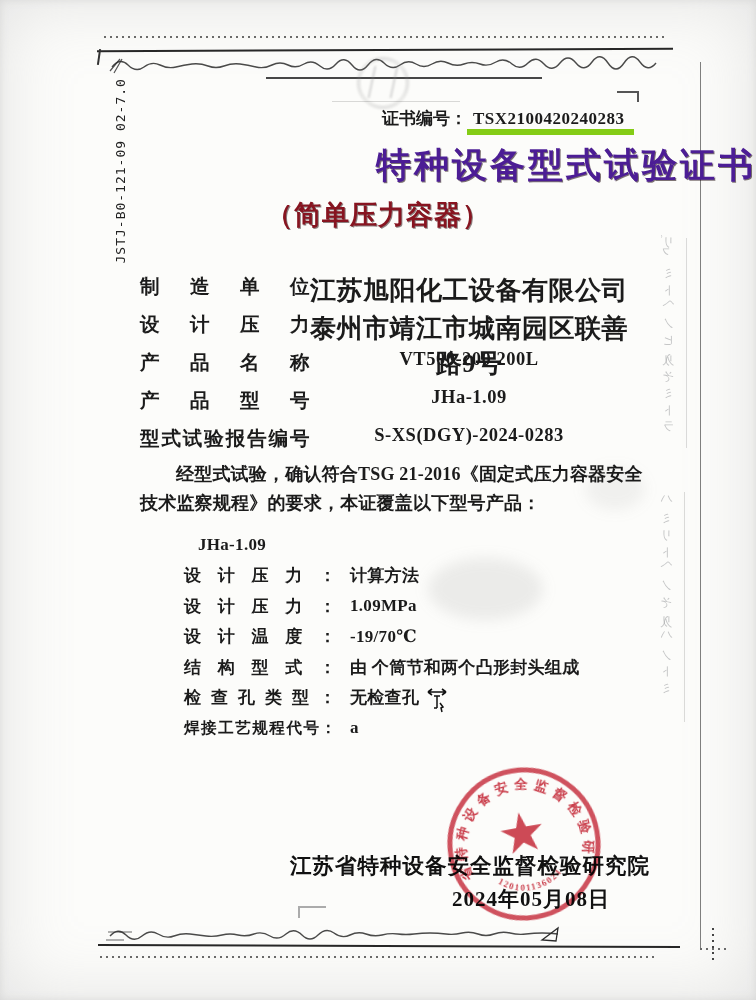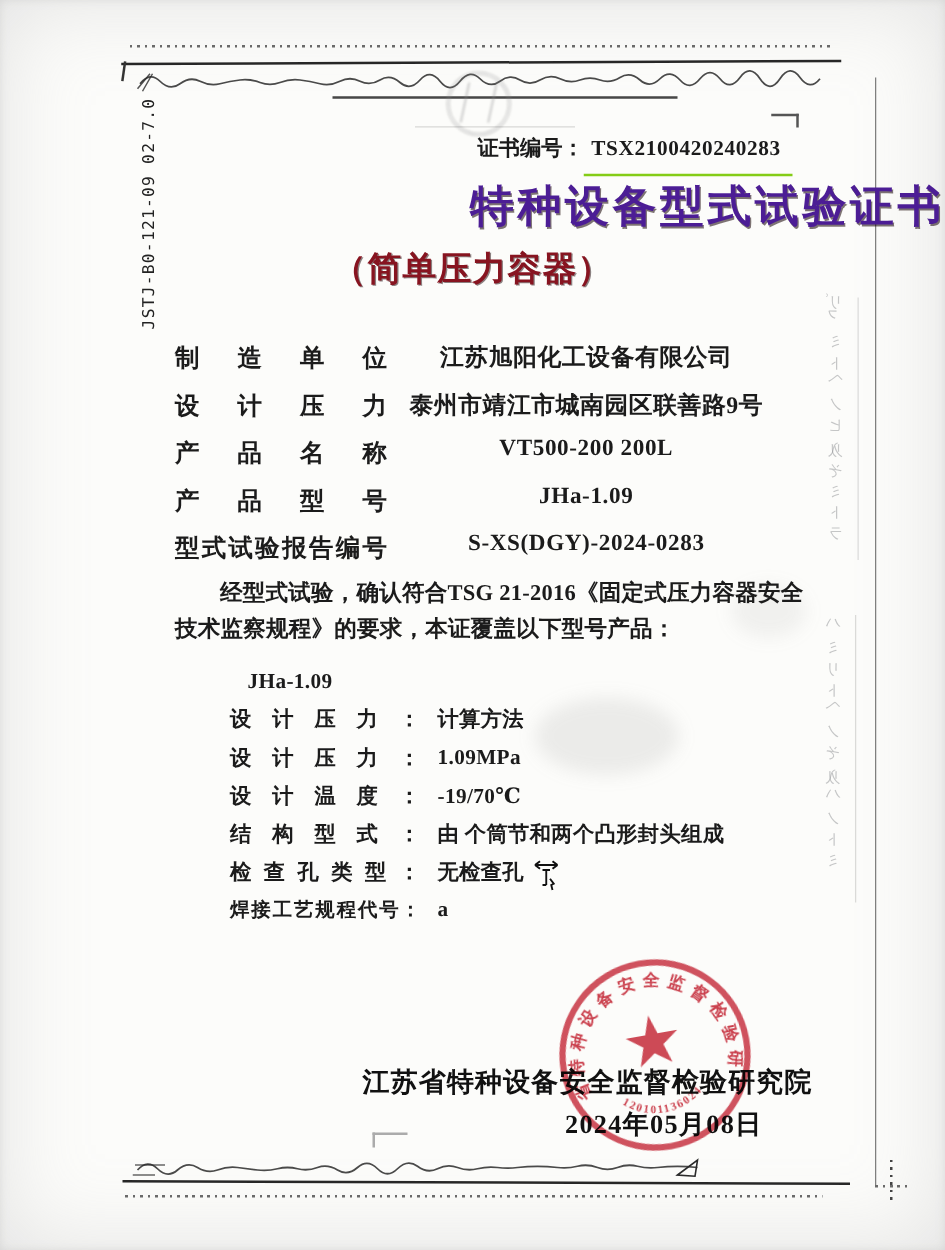--- a/index.html
+++ b/index.html
@@ -24,37 +24,37 @@
   .wmark:after{content:"";position:absolute;left:11px;top:6px;width:20px;height:32px;
     border-left:2px solid rgba(140,140,140,.35);border-right:2px solid rgba(140,140,140,.35);
     transform:skewX(-12deg);}
   .wline{position:absolute;left:332px;top:101px;width:128px;height:1px;background:rgba(0,0,0,.14);}
   
   .sidecode{position:absolute;left:34px;top:170px;width:172px;text-align:center;
     transform:rotate(-90deg);font-family:"DejaVu Sans Mono","Liberation Mono",monospace;
     font-size:13px;letter-spacing:1px;color:#222;white-space:nowrap;}
   
   .certrow{position:absolute;left:382px;top:107px;font-size:17px;font-weight:600;white-space:nowrap;}
-  .certno{border-bottom:2px solid #84cc16;padding:0 9px 11px 6px;letter-spacing:.5px;font-family:"Liberation Serif",serif;}
+  .certno{border-bottom:6px solid #84cc16;padding:0 9px 1px 6px;letter-spacing:.5px;font-family:"Liberation Serif",serif;}
   .title{position:absolute;left:0;top:142px;width:100%;text-align:right;
     font-size:35px;font-weight:700;letter-spacing:3px;color:#4c1d95;
     text-shadow:1px 1px 0 rgba(20,2,4,.55);}
   .subtitle{position:absolute;left:0;top:197px;width:100%;text-align:center;
     font-size:27px;font-weight:700;letter-spacing:1px;color:#871420;
     text-shadow:1px 1px 0 rgba(25,3,6,.5);}
   
   .bleed{position:absolute;writing-mode:vertical-rl;font-size:12px;letter-spacing:3px;
     color:rgba(55,58,66,.28);filter:blur(.6px);transform:scaleX(-1);line-height:13px;}
   .bleedline{position:absolute;width:1px;background:rgba(0,0,0,.13);}
   
   .fields{position:absolute;left:140px;top:273px;width:488px;}
   .frow{display:flex;align-items:flex-start;height:38px;justify-content:flex-end;}
   .flabel{width:170px;flex:none;font-size:19.5px;font-weight:600;
     text-align:justify;text-align-last:justify;letter-spacing:.5px;}
-  .fvalue{flex:1;text-align:center;font-size:19px;font-weight:600;letter-spacing:.5px;}
+  .fvalue{flex:1;text-align:center;font-size:26px;font-weight:600;letter-spacing:.5px;}
   .fvalue.num{font-weight:600;font-size:18.5px;}
   
   .statement{position:absolute;left:140px;top:460px;width:512px;
     font-size:18px;line-height:1.62;text-indent:2em;font-weight:600;letter-spacing:.2px;}
   
   .details{position:absolute;left:184px;top:530px;width:460px;}
   .drow{display:flex;align-items:center;height:30.5px;}
   .dlabel{width:152px;flex:none;font-size:17px;font-weight:600;
     text-align:justify;text-align-last:justify;}
   .dlabel.tight{font-size:15.5px;}

